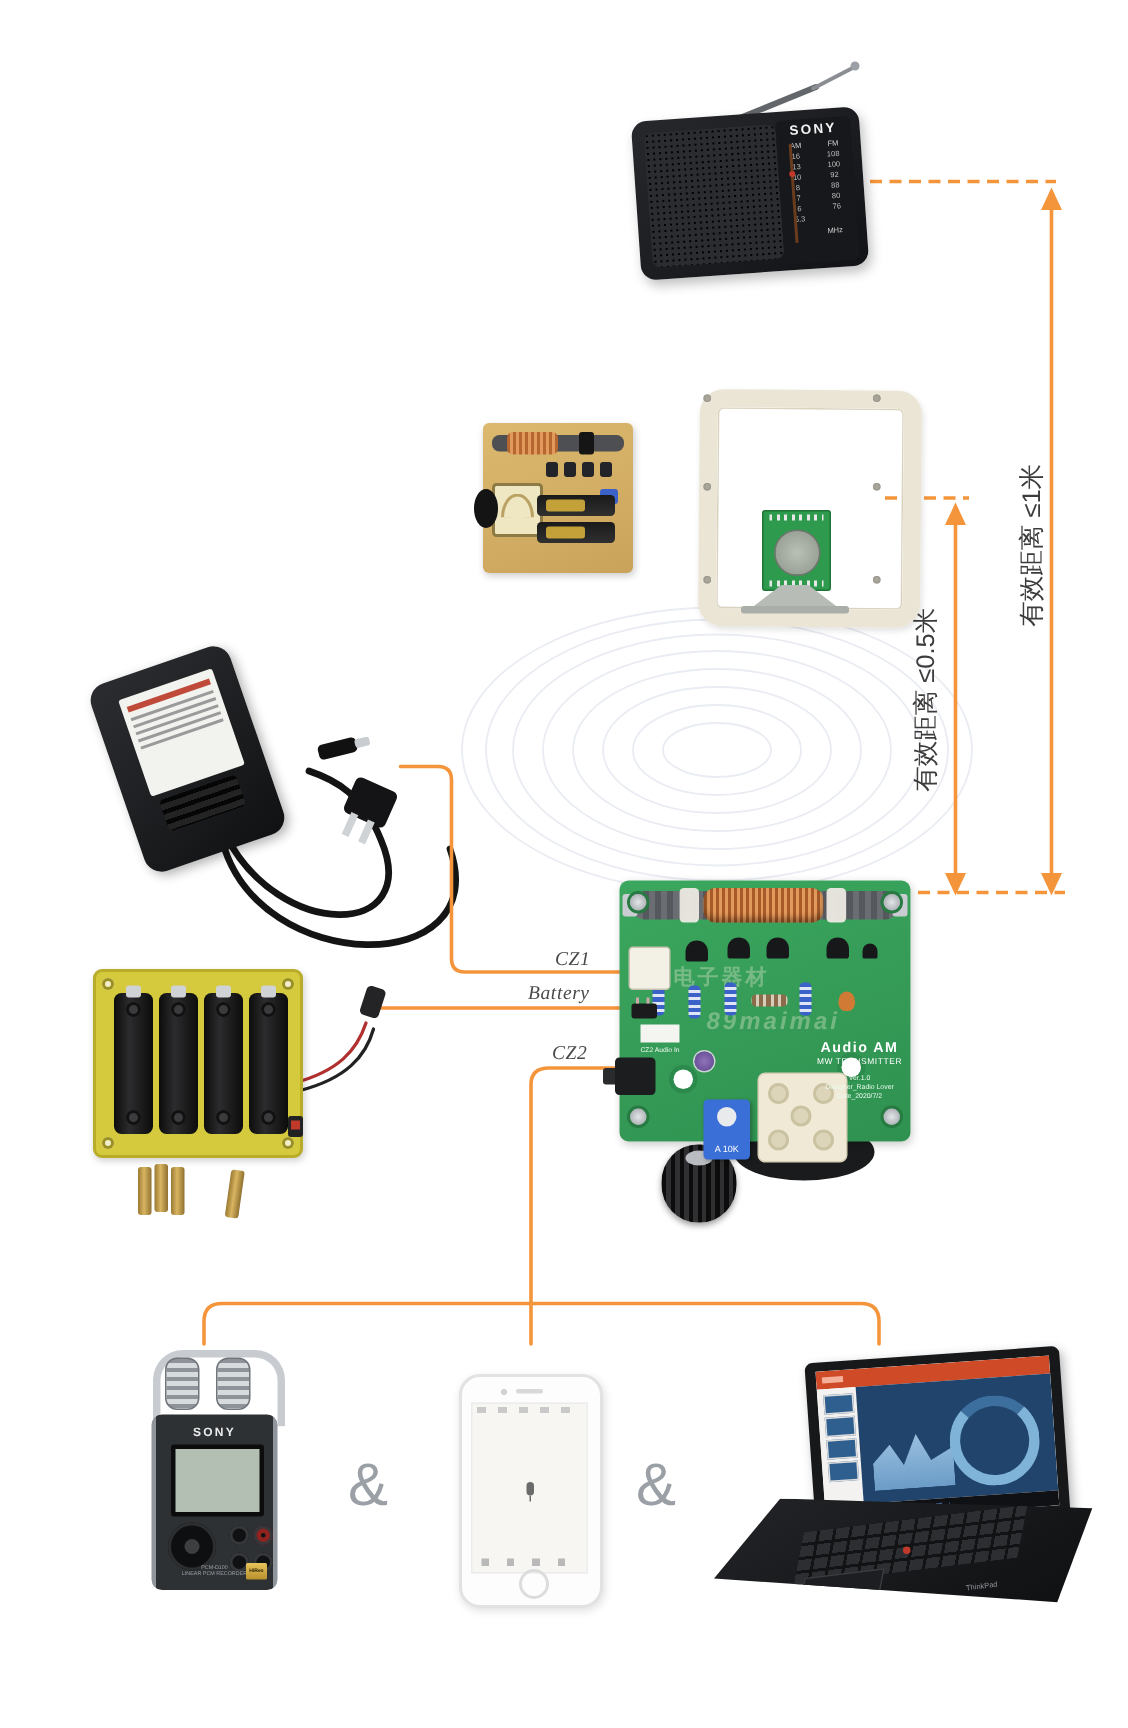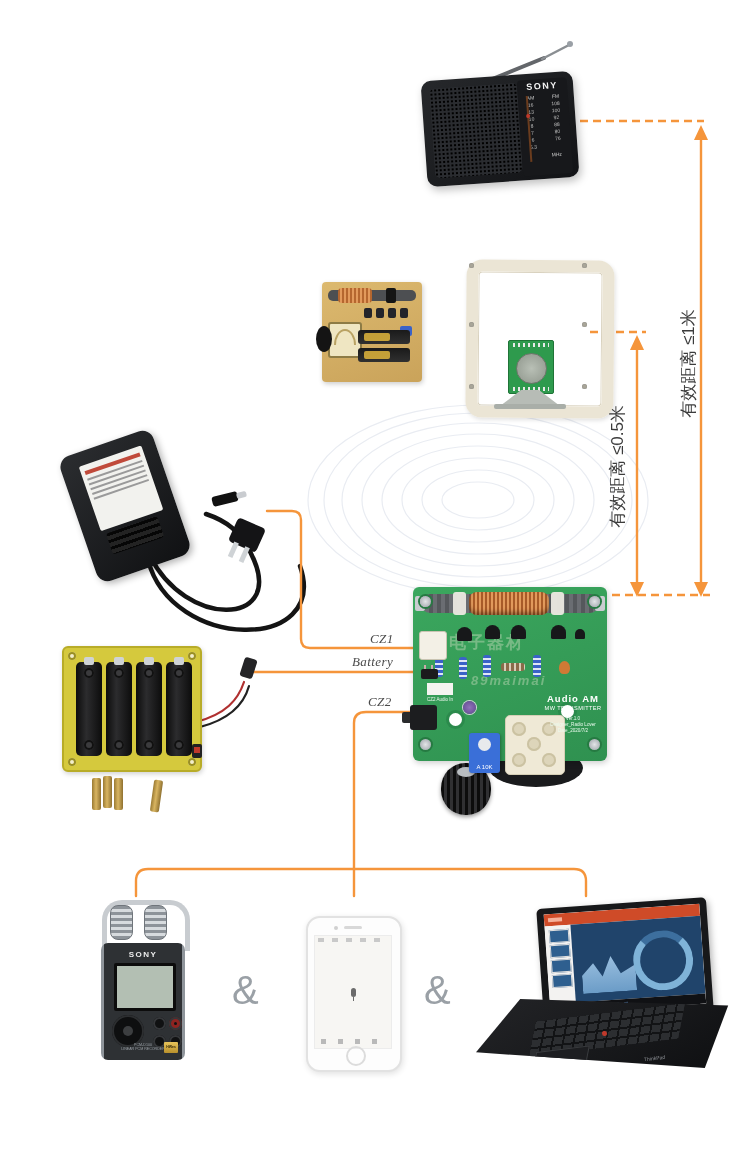--- a/index.html
+++ b/index.html
@@ -327,22 +327,22 @@
       <div class="rodcap" style="right:2px;"></div>
       <div class="coil"></div>
       <div class="tape" style="left:40px;"></div>
       <div class="tape" style="left:138px;"></div>
       <div class="pcbscrew" style="left:176px;top:9px;"></div>
       <div class="pcbscrew" style="left:7px;top:9px;"></div>
       <div class="pcbscrew" style="left:176px;top:152px;"></div>
       <div class="pcbscrew" style="left:7px;top:152px;"></div>
       <div class="mnthole" style="left:36px;top:126px;"></div>
       <div class="mnthole" style="left:148px;top:118px;"></div>
-      <div class="wm" style="left:36px;top:44px;font-size:17px;">电子器材</div>
-      <div class="wm" style="left:58px;top:86px;font-size:13px;font-style:italic;">89maimai</div>
+      <div class="wm" style="left:36px;top:56px;font-size:14px;">电子器材</div>
+      <div class="wm" style="left:58px;top:86px;font-size:16px;font-style:italic;">89maimai</div>
       <div class="tran" style="left:44px;top:40px;"></div>
       <div class="tran" style="left:72px;top:38px;"></div>
       <div class="tran" style="left:98px;top:38px;"></div>
       <div class="tran" style="left:138px;top:38px;"></div>
       <div class="tran" style="left:162px;top:42px;width:10px;height:10px;"></div>
       <div class="res" style="left:22px;top:68px;"></div>
       <div class="res" style="left:46px;top:70px;"></div>
       <div class="res" style="left:70px;top:68px;"></div>
       <div class="res" style="left:120px;top:68px;"></div>
       <div class="resh" style="left:88px;top:76px;"></div>

